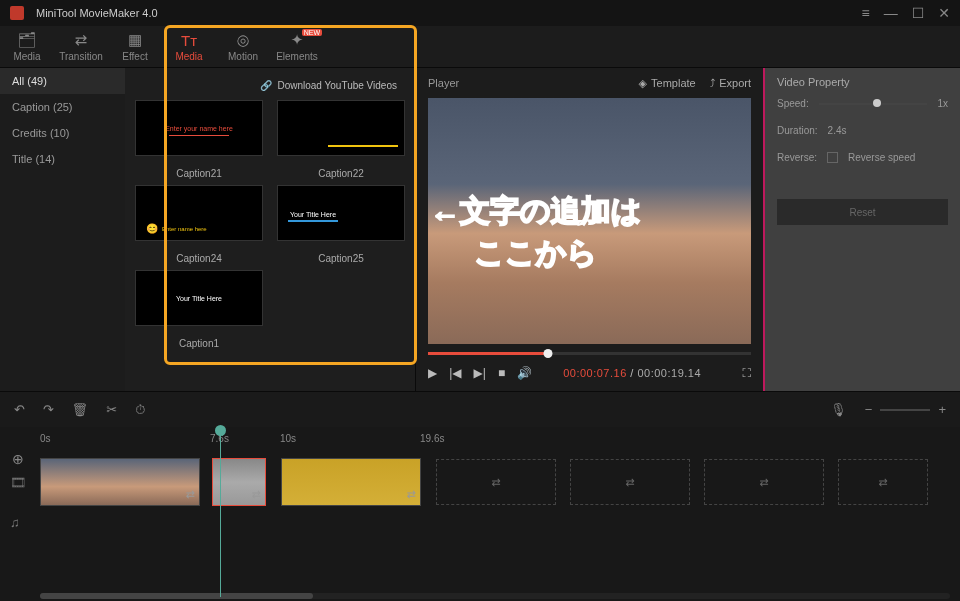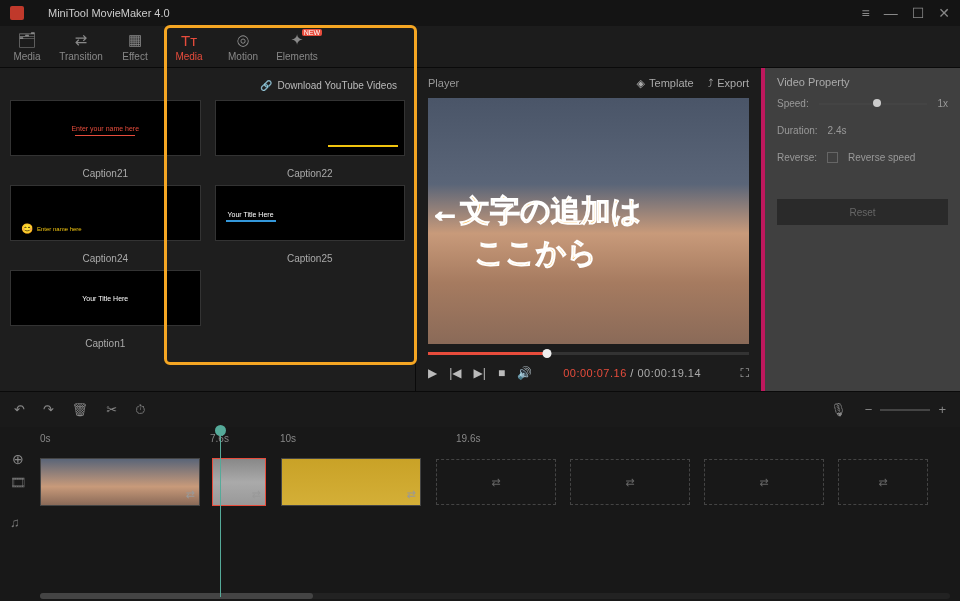--- a/index.html
+++ b/index.html
@@ -1,18 +1,18 @@
 <!DOCTYPE html>
 <html><head>
 <meta charset="utf-8">
 <style>
 *{margin:0;padding:0;box-sizing:border-box;font-family:Arial,sans-serif;user-select:none}
 body{width:960px;height:601px;background:#1a1a1a;color:#999;font-size:11px;overflow:hidden;position:relative}
 .titlebar{height:26px;background:#141414;display:flex;align-items:center;padding:0 10px;justify-content:space-between}
-.titlebar-left{display:flex;align-items:center;gap:24px}
+.titlebar-left{display:flex;align-items:center;gap:12px}
 .logo{width:14px;height:14px;background:#c0392b;border-radius:2px}
 .app-title{color:#ccc;font-size:11px}
 .winctrl{display:flex;gap:14px;color:#888}
 .winctrl span{cursor:pointer;font-size:14px}
 .toptabs{height:42px;background:#1c1c1c;display:flex;align-items:center;border-bottom:1px solid #0a0a0a}
 .tab{width:54px;height:42px;display:flex;flex-direction:column;align-items:center;justify-content:center;gap:2px;color:#888;cursor:pointer;position:relative}
 .tab.active{color:#e74c3c}
 .tab .ticon{font-size:15px}
 .tab .tlabel{font-size:10px}
 .badge-new{position:absolute;top:3px;right:2px;background:#e74c3c;color:#fff;font-size:7px;padding:0 2px;border-radius:2px}
@@ -27,21 +27,21 @@
 .thumb{display:flex;flex-direction:column;align-items:center;gap:12px;cursor:pointer}
 .thumb .timg{width:100%;height:56px;background:#000;border:1px solid #333;display:flex;align-items:center;justify-content:center;font-size:7px;color:#fff;overflow:hidden;position:relative}
 .thumb .tlabel{font-size:10px;color:#aaa}
 .t1::after{content:'';position:absolute;width:60px;height:1px;background:#e74c3c;top:34px}
 .t2::after{content:'';position:absolute;width:70px;height:2px;background:#f1c40f;bottom:8px;right:6px}
 .t3{color:#ccc}
 .t4::before{content:'😊';position:absolute;left:10px;bottom:6px;font-size:10px}
 .t4::after{content:'Enter name here';position:absolute;color:#f1c40f;font-size:6px;bottom:8px;left:26px}
 .t5::after{content:'';position:absolute;width:50px;height:2px;background:#3498db;bottom:18px;left:10px}
 .t5 span{position:absolute;color:#fff;font-size:7px;bottom:22px;left:12px}
-.player{flex:1;background:#1c1c1c;display:flex;flex-direction:column;border-left:1px solid #0a0a0a;border-right:4px solid #be185d}
+.player{flex:1;background:#1c1c1c;display:flex;flex-direction:column;border-left:1px solid #0a0a0a;border-right:2px solid #be185d}
 .phdr{height:30px;display:flex;align-items:center;justify-content:space-between;padding:0 12px}
 .phdr-right{display:flex;gap:14px;font-size:11px;color:#aaa}
 .phdr-right span{cursor:pointer;display:flex;align-items:center;gap:4px}
 .preview{flex:1;background:#000;margin:0 12px;display:flex;align-items:center;justify-content:center;overflow:hidden;position:relative}
 .preview-img{width:100%;height:100%;background:linear-gradient(to bottom,#4a5568 0%,#5a6578 35%,#c89a7a 55%,#a67b60 75%,#8a6a58 100%)}
 .progressbar{height:3px;background:#333;margin:8px 12px 0;position:relative}
 .progressbar .fill{position:absolute;left:0;top:0;height:100%;width:37%;background:#e74c3c}
 .progressbar .knob{position:absolute;left:37%;top:-3px;width:9px;height:9px;background:#eee;border-radius:50%;transform:translateX(-50%)}
 .pctrl{height:36px;display:flex;align-items:center;padding:0 12px;gap:12px;color:#bbb;font-size:12px}
 .pctrl .btn{cursor:pointer}
@@ -85,21 +85,21 @@
 .c3 .cthumb{background:linear-gradient(to bottom,#c9a227 0%,#d4af37 100%)}
 .pclip{height:46px;border:1px dashed #444;position:absolute;display:flex;align-items:center;justify-content:center}
 .pclip .swap{color:#666;font-size:11px}
 .p1{left:396px;width:120px}
 .p2{left:530px;width:120px}
 .p3{left:664px;width:120px}
 .p4{left:798px;width:90px}
 .audiotrack{height:30px;position:relative}
 .audiotrack .trackicon{left:-30px;top:6px}
 .hl-box{position:absolute;left:164px;top:25px;width:253px;height:340px;border:3px solid #f5a623;border-radius:6px;pointer-events:none;z-index:10}
-.annot{position:absolute;left:430px;top:190px;font-size:30px;font-weight:normal;color:#f5a623;-webkit-text-stroke:2px #fff;text-stroke:2px #fff;z-index:20;line-height:1.4;pointer-events:none}
+.annot{position:absolute;left:430px;top:190px;font-size:30px;font-weight:bold;color:#f5a623;-webkit-text-stroke:2px #fff;text-stroke:2px #fff;z-index:20;line-height:1.4;pointer-events:none}
 .scrollbar-h{position:absolute;bottom:2px;left:40px;right:10px;height:6px;background:#222;border-radius:3px}
 .scrollbar-h::after{content:'';position:absolute;left:0;width:30%;height:100%;background:#444;border-radius:3px}
 </style>
 </head>
 <body>
 
 <div class="titlebar">
   <div class="titlebar-left">
     <div class="logo"></div>
     <div class="app-title">MiniTool MovieMaker 4.0</div>
@@ -135,20 +135,26 @@
     </div>
   <div class="tab">
       <div class="ticon">✦</div>
       <div class="tlabel">Elements</div>
       <div class="badge-new">NEW</div>
     </div>
 </div>
 
 <div class="main">
   <div class="leftpanel">
+    <div class="catlist">
+      <div class="catrow active">All (49)</div>
+      <div class="catrow">Caption (25)</div>
+      <div class="catrow">Credits (10)</div>
+      <div class="catrow">Title (14)</div>
+    </div>
     <div class="thumbgrid">
       <div class="dlhdr">
           <span>🔗</span>
           <span>Download YouTube Videos</span>
         </div>
       <div class="grid">
         <div class="thumb">
             <div class="timg t1">
               <span style="color:#e74c3c;font-size:7px">Enter your name here</span>
             </div>
@@ -246,21 +252,21 @@
     <span>+</span>
   </div>
 </div>
 
 <div class="timeline">
   <div class="ruler">
     <span class="addbtn">⊕</span>
     <span class="mark" style="left:40px">0s</span>
     <span class="mark" style="left:210px">7.6s</span>
     <span class="mark" style="left:280px">10s</span>
-    <span class="mark" style="left:456px">19.6s</span>
+    <span class="mark" style="left:420px">19.6s</span>
     <div class="playhead"></div>
   </div>
   <div class="tracks">
     <div class="track">
       <span class="trackicon">🎞</span>
       <div class="clip c1">
           <div class="cthumb"></div>
           <span class="swap">⇄</span>
         </div>
       <div class="clip sel c2">

